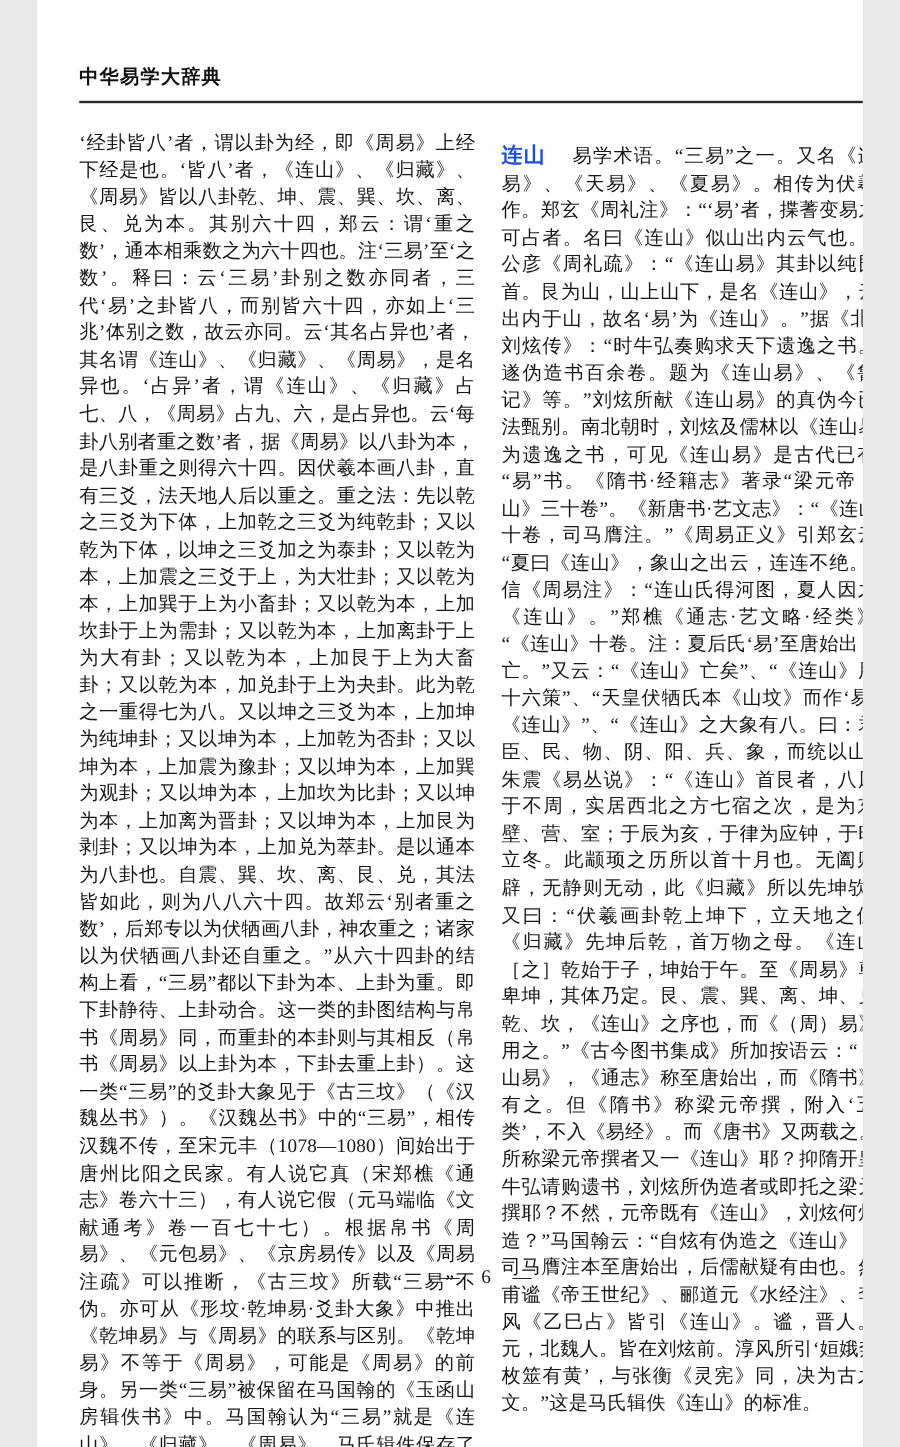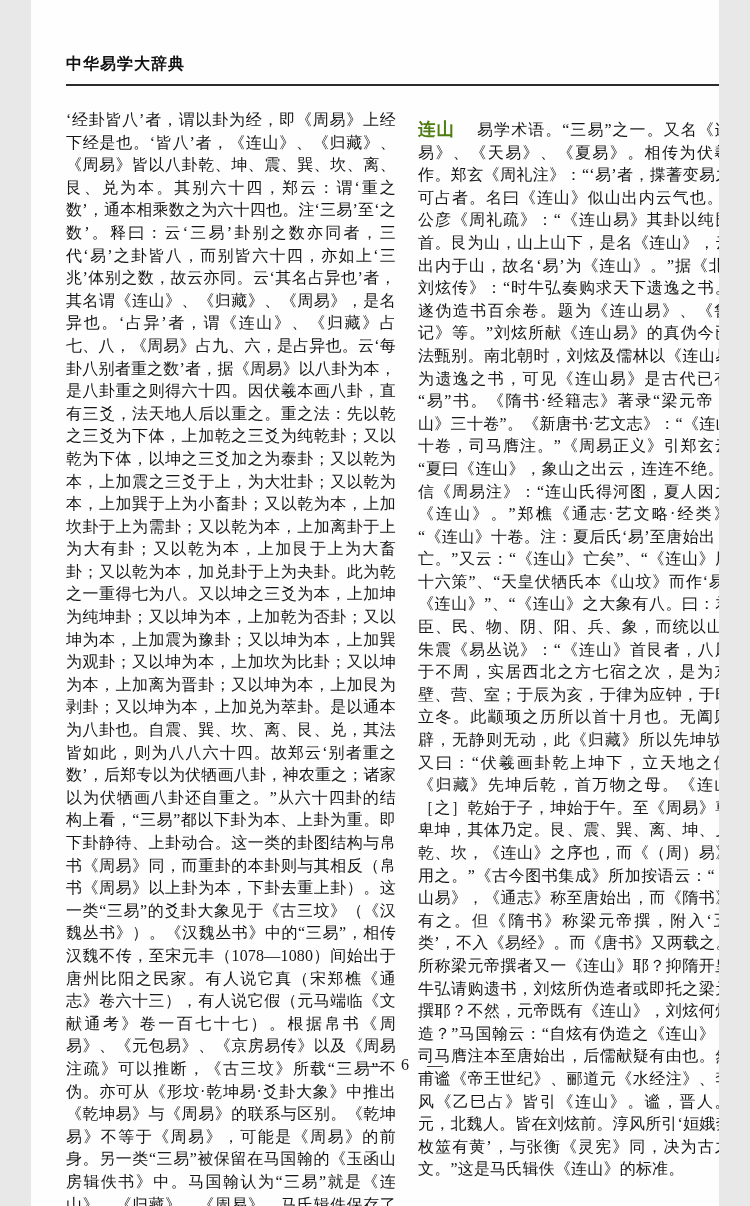--- a/index.html
+++ b/index.html
@@ -41,21 +41,21 @@
     text-align:justify;
     text-justify:inter-character;
     color:#161616;
     letter-spacing:0.2px;
   }
   .entry{margin-top:9px;}
   .headword{
     font-family:Liberation Serif, serif;
     font-weight:bold;
     font-size:17.5px;
-    color:#4d7c0f;
+    color:#1d4ed8;
     padding-right:22px;
   }
   .page-footer{
     position:absolute;
     top:1056px;left:0;width:750px;
     text-align:center;
   }
   .page-number{
     font-size:16px;
     color:#1a1a1a;

